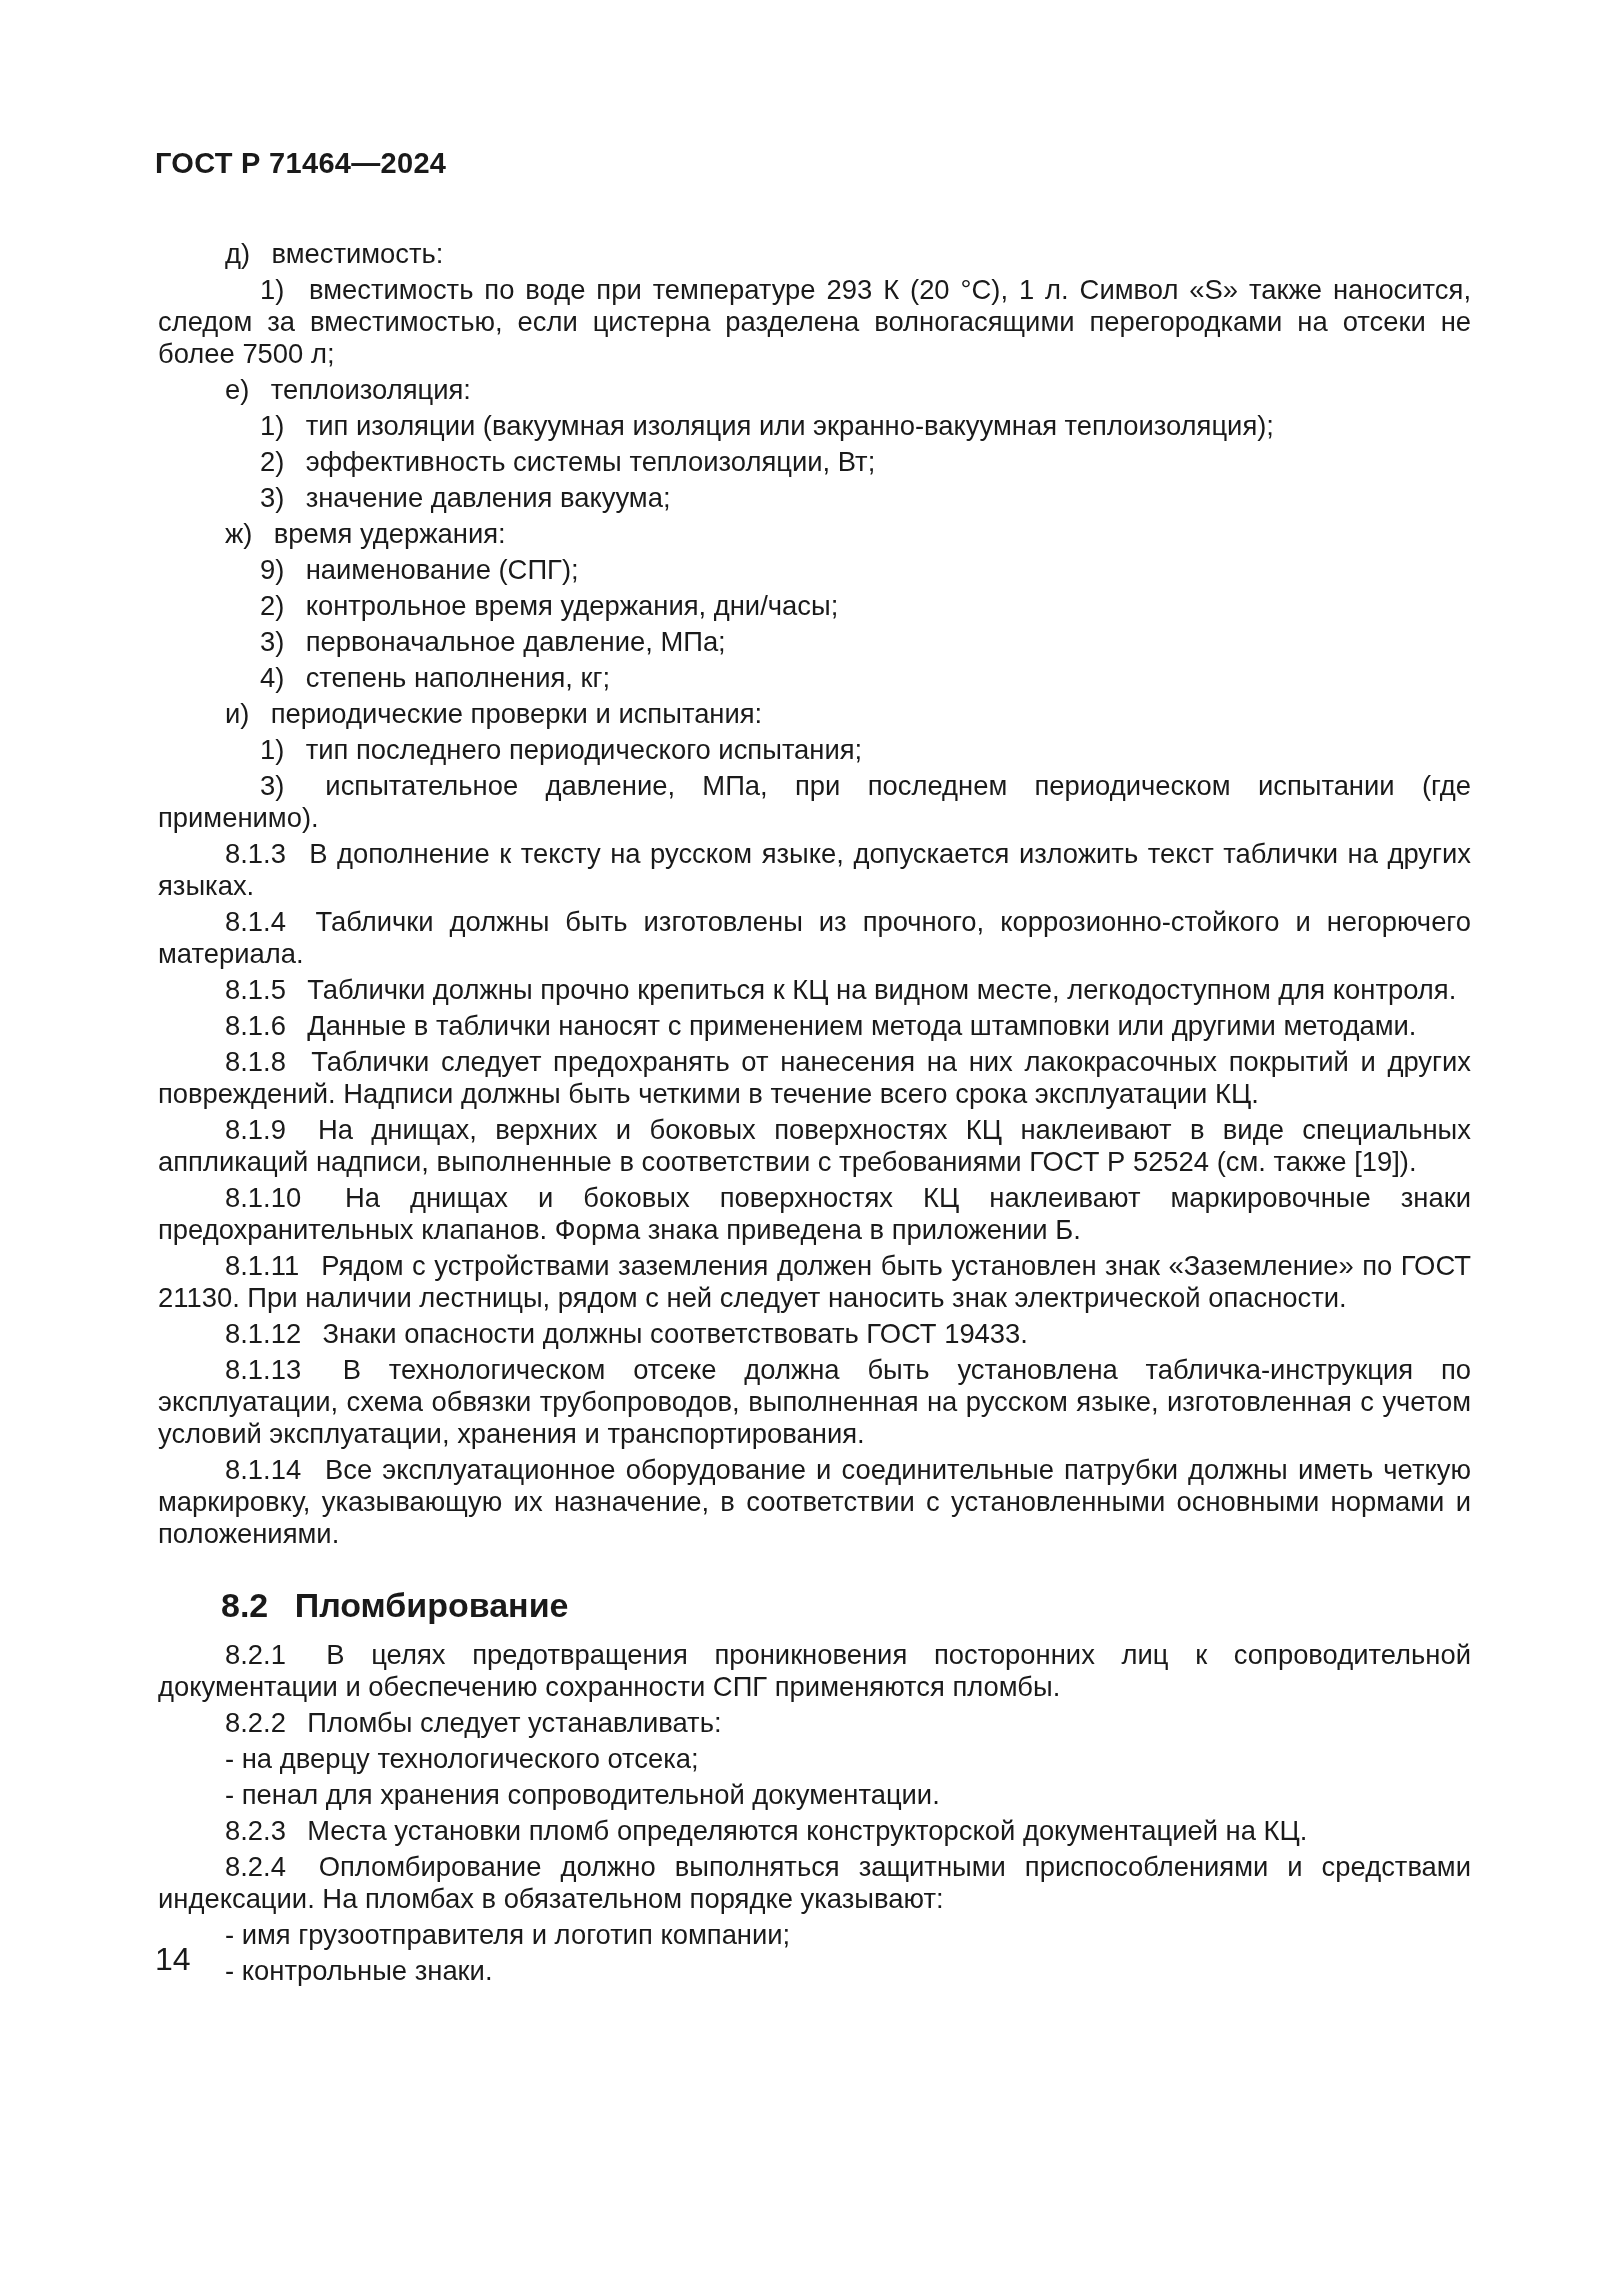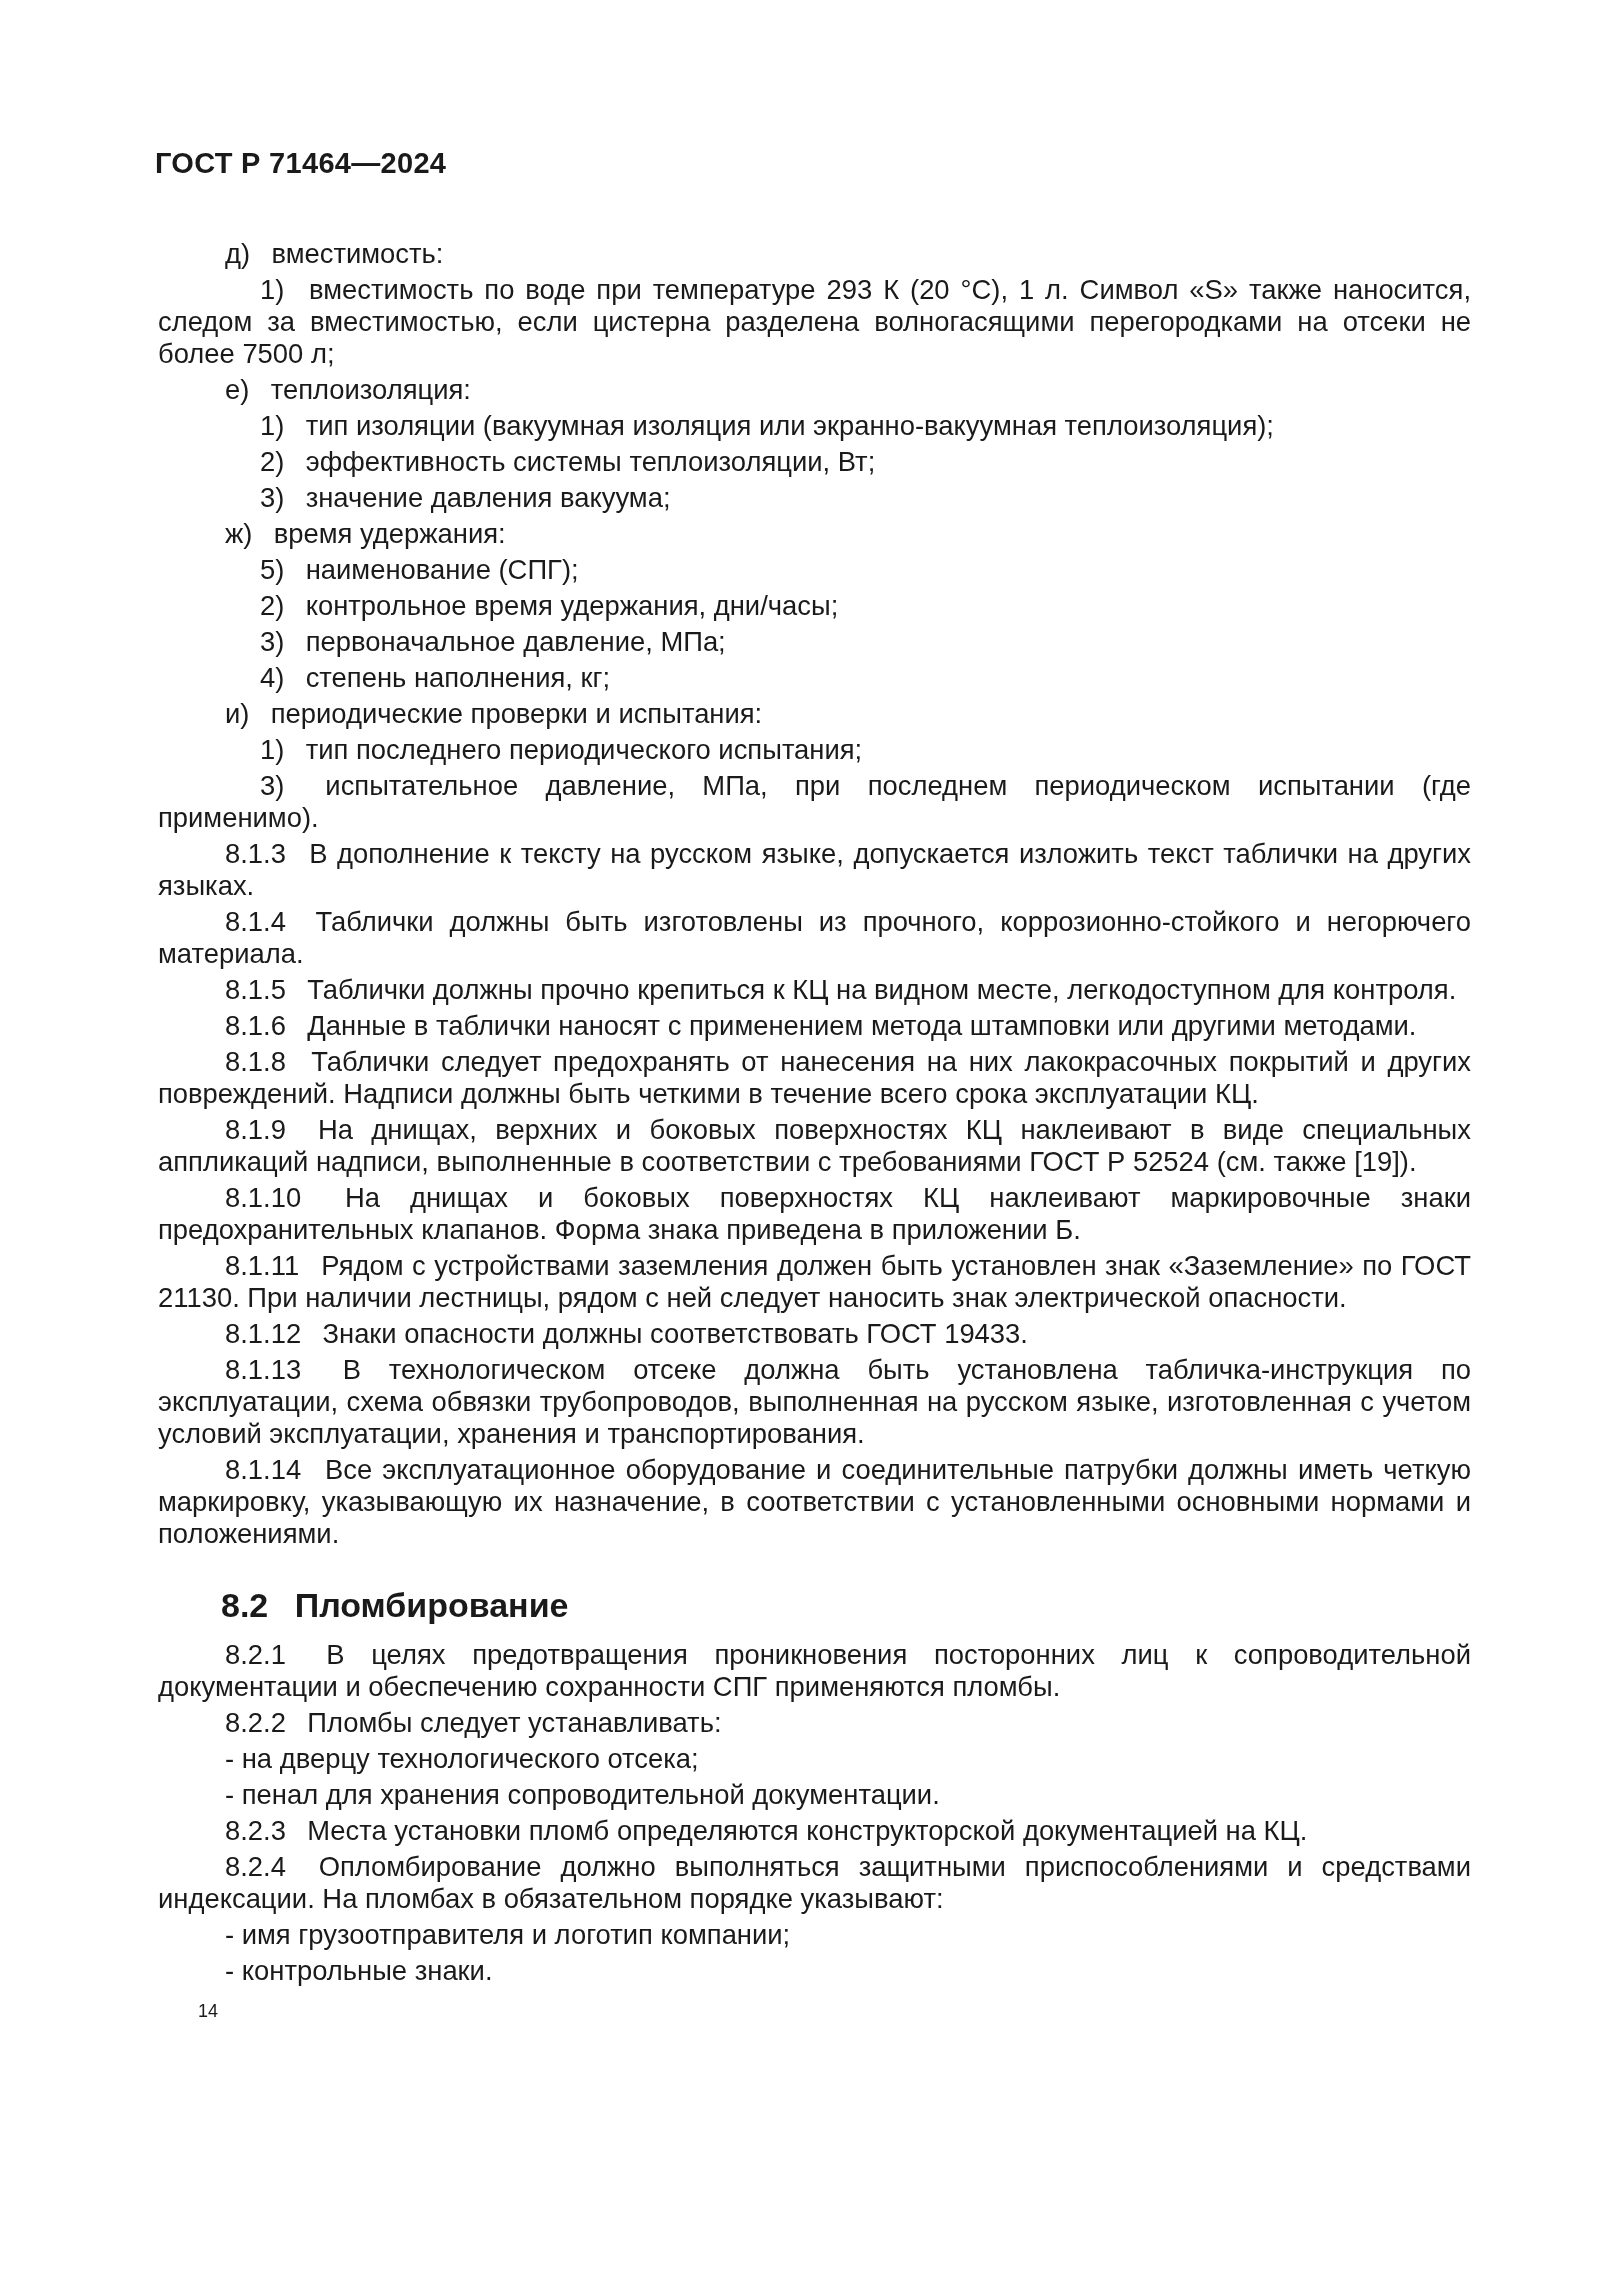--- a/index.html
+++ b/index.html
@@ -43,42 +43,41 @@
   .section-heading {
     margin: 39px 0 17.6px 0;
     font-size: 34px;
     line-height: 32px;
     font-weight: bold;
     text-indent: 67px;
   }
   .page-number {
     position: absolute;
     left: 155px;
-    top: 1996px;
-    font-size: 18px;
+    top: 1944px;
+    font-size: 32px;
     line-height: 31px;
-    margin-left: 43px;
   }
 </style>
 </head>
 <body>
 
 <div class="page">
 
   <div class="doc-header">ГОСТ Р 71464—2024</div>
 
   <div class="doc-body">
     <p class="i1">д)  вместимость:</p>
     <p class="i2">1)  вместимость по воде при температуре 293 К (20 °С), 1 л. Символ «S» также наносится, следом за вместимостью, если цистерна разделена волногасящими перегородками на отсеки не более 7500 л;</p>
     <p class="i1">е)  теплоизоляция:</p>
     <p class="i2">1)  тип изоляции (вакуумная изоляция или экранно-вакуумная теплоизоляция);</p>
     <p class="i2">2)  эффективность системы теплоизоляции, Вт;</p>
     <p class="i2">3)  значение давления вакуума;</p>
     <p class="i1">ж)  время удержания:</p>
-    <p class="i2">5)  наименование (СПГ);</p>
+    <p class="i2">9)  наименование (СПГ);</p>
     <p class="i2">2)  контрольное время удержания, дни/часы;</p>
     <p class="i2">3)  первоначальное давление, МПа;</p>
     <p class="i2">4)  степень наполнения, кг;</p>
     <p class="i1">и)  периодические проверки и испытания:</p>
     <p class="i2">1)  тип последнего периодического испытания;</p>
     <p class="i2">3)  испытательное давление, МПа, при последнем периодическом испытании (где применимо).</p>
     <p class="i1">8.1.3  В дополнение к тексту на русском языке, допускается изложить текст таблички на других языках.</p>
     <p class="i1">8.1.4  Таблички должны быть изготовлены из прочного, коррозионно-стойкого и негорючего материала.</p>
     <p class="i1">8.1.5  Таблички должны прочно крепиться к КЦ на видном месте, легкодоступном для контроля.</p>
     <p class="i1">8.1.6  Данные в таблички наносят с применением метода штамповки или другими методами.</p>

